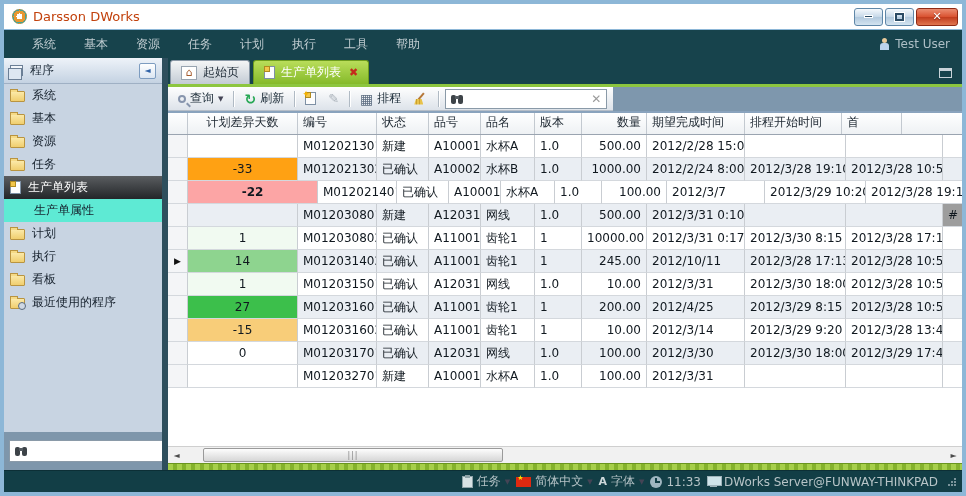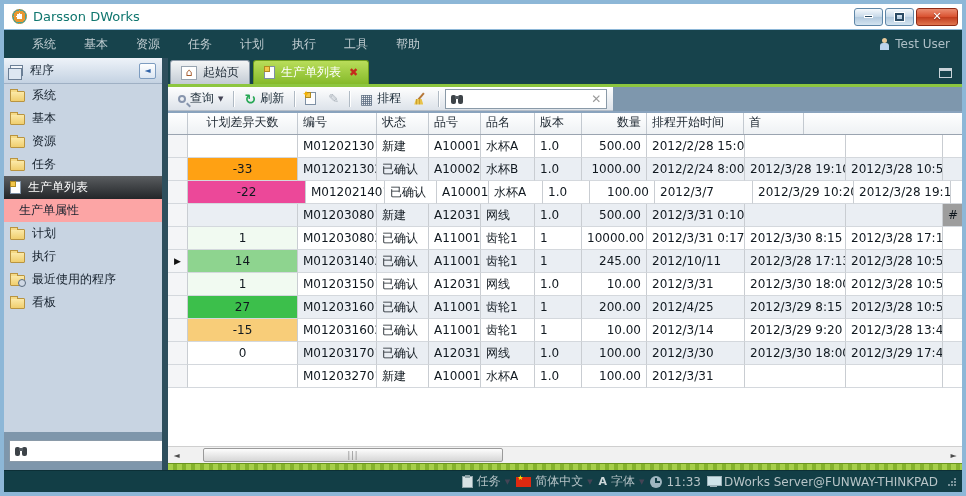--- a/index.html
+++ b/index.html
@@ -8,21 +8,21 @@
 
   .window { width:966px; height:496px; border:4px solid #8db7d7; background:#fff;
             display:flex; flex-direction:column; overflow:hidden; }
 
   
   .titlebar { height:26px; flex:0 0 26px; background:linear-gradient(#dcs 0%,#fff 0%), linear-gradient(#d9e7f5,#aac6e1);
               display:flex; align-items:center; padding:0 4px 0 8px; border-bottom:1px solid #8db7d7; }
   .gear-ic { width:15px; height:15px; border-radius:50%;
              background:radial-gradient(circle at 50% 50%, #fff 0 3px, #e8972f 3px 6px, #3aa7a0 6px);
              border:1px dotted #c57a1e; margin-right:6px; }
-  .title-text { color:#0f766e; font-size:13px; }
+  .title-text { color:#c2410c; font-size:13px; }
   .win-btns { margin-left:auto; display:flex; gap:2px; }
   .win-btn { width:29px; height:18px; border:1px solid #5f87a8; border-radius:3px;
              background:linear-gradient(#f5f9fc,#c6d8e8 50%,#b1c8dd 50%,#d4e4f0);
              display:flex; align-items:center; justify-content:center; color:#123; font-size:9px; }
   .win-btn .bar { width:9px; height:3px; background:#2a4a63; border:1px solid #fff; }
   .win-btn .box { width:9px; height:8px; border:2px solid #2a4a63; outline:1px solid #fff; }
   .win-btn.close { background:linear-gradient(#eb8d71,#d9512f 50%,#c03a1c 50%,#e0764f); border-color:#8f2a14;
                    color:#fff; font-weight:bold; font-size:11px; width:42px; text-shadow:0 1px 1px #7a1f0c; }
 
   
@@ -42,21 +42,21 @@
   .side-header { height:26px; flex:0 0 26px; background:linear-gradient(#eef3f9,#c4d2e2);
                  border-bottom:1px solid #9fb0c4; display:flex; align-items:center; padding:0 6px; color:#1c2a38; }
   .winstack-ic { width:13px; height:11px; border:1px solid #6b7f96; background:#f2f6fa; position:relative; margin-right:7px; }
   .winstack-ic::before { content:""; position:absolute; left:-3px; top:2px; width:12px; height:10px; border:1px solid #6b7f96; background:#dde7f2; }
   .collapse-btn { margin-left:auto; width:17px; height:16px; background:linear-gradient(#fff,#dce6f2);
                   border:1px solid #7d9cc0; border-radius:2px; color:#2f62a8; font-size:8px;
                   display:flex; align-items:center; justify-content:center; }
   .side-list { flex:1; overflow:hidden; }
   .side-item { height:23px; display:flex; align-items:center; padding:0 6px; gap:7px; color:#15202c; }
   .side-item.selected { background:linear-gradient(#5a5d60,#232629); color:#fff; }
-  .side-item.sub { background:#fca5a5; padding-left:15px; }
+  .side-item.sub { background:#5eead4; padding-left:30px; }
   .folder-ic { width:15px; height:11px; background:linear-gradient(#fbe9a8,#f0ce6e); border:1px solid #b99440;
                border-radius:1px; position:relative; flex:0 0 15px; margin-top:1px; }
   .folder-ic::before { content:""; position:absolute; top:-3px; left:-1px; width:6px; height:2px;
                        background:#f5da86; border:1px solid #b99440; border-bottom:none; }
   .folder-ic.recent::after { content:""; position:absolute; right:-2px; bottom:-2px; width:6px; height:6px;
                              border-radius:50%; background:#cfd8e4; border:1px solid #5a6b7e; }
   .doc-ic { width:11px; height:13px; background:#fdfdfd; border:1px solid #7e90a4; position:relative; flex:0 0 11px; }
   .doc-ic::before { content:""; position:absolute; left:-1px; top:-1px; width:4px; height:4px; background:#f3c64a; border:1px solid #b08a20; }
   .side-footer { flex:0 0 38px; background:#7e96ab; display:flex; align-items:center; padding:0 5px; }
   .search-box { flex:1; height:22px; background:#fff; border:1px solid #8a9aa8; display:flex; align-items:center; padding:0 5px; gap:4px; }
@@ -223,26 +223,26 @@
           </div>
           <div class="side-item">
             <span class="folder-ic"></span>
             <span>计划</span>
           </div>
           <div class="side-item">
             <span class="folder-ic"></span>
             <span>执行</span>
           </div>
           <div class="side-item">
+            <span class="folder-ic"></span>
+            <span>看板</span>
+          </div>
+          <div class="side-item">
             <span class="folder-ic recent"></span>
             <span>最近使用的程序</span>
-          </div>
-          <div class="side-item">
-            <span class="folder-ic"></span>
-            <span>看板</span>
           </div>
         </div>
       <div class="side-footer">
         <span class="search-box">
           <span class="binoc-ic"></span>
           <input value="" style="">
 
         </span>
       </div>
     </div>
@@ -306,20 +306,21 @@
       <div class="table-area">
         <div class="thead" id="thead">
             <div class="th" style="width: 20px; text-align: center;"></div>
             <div class="th" style="width: 110px; text-align: center;">计划差异天数</div>
             <div class="th" style="width: 79px; text-align: left;">编号</div>
             <div class="th" style="width: 52px; text-align: left;">状态</div>
             <div class="th" style="width: 52px; text-align: left;">品号</div>
             <div class="th" style="width: 54px; text-align: left;">品名</div>
             <div class="th" style="width: 47px; text-align: left;">版本</div>
             <div class="th" style="width: 65px; text-align: right;">数量</div>
+            <div class="th" style="width: 98px; text-align: left;">期望完成时间</div>
             <div class="th" style="width: 97px; text-align: left;">排程开始时间</div>
             <div class="th" style="width: 60px; text-align: left;">首</div>
           </div>
         <div class="tbody" id="tbody">
             <div class="tr">
               <div class="td indicator" style="width: 20px; text-align: center;"></div>
               <div class="td" style="width: 110px; text-align: center;"></div>
               <div class="td" style="width: 79px; text-align: left;">M012021301</div>
               <div class="td" style="width: 52px; text-align: left;">新建</div>
               <div class="td" style="width: 52px; text-align: left;">A10001</div>
@@ -340,21 +341,21 @@
               <div class="td" style="width: 54px; text-align: left;">水杯B</div>
               <div class="td" style="width: 47px; text-align: left;">1.0</div>
               <div class="td" style="width: 65px; text-align: right;">1000.00</div>
               <div class="td" style="width: 98px; text-align: left;">2012/2/24 8:00</div>
               <div class="td" style="width: 101px; text-align: left;">2012/3/28 19:10</div>
               <div class="td" style="width: 97px; text-align: left;">2012/3/28 10:52</div>
               <div class="td" style="width: 60px; text-align: left;"></div>
             </div>
             <div class="tr">
               <div class="td indicator" style="width: 20px; text-align: center;"></div>
-              <div class="td" style="width: 118px; text-align: center; background: #ec4899;">-22</div>
+              <div class="td" style="width: 130px; text-align: center; background: #fca5a5; font-weight: bold;">-22</div>
               <div class="td" style="width: 79px; text-align: left;">M012021401</div>
               <div class="td" style="width: 52px; text-align: left;">已确认</div>
               <div class="td" style="width: 52px; text-align: left;">A10001</div>
               <div class="td" style="width: 54px; text-align: left;">水杯A</div>
               <div class="td" style="width: 47px; text-align: left;">1.0</div>
               <div class="td" style="width: 65px; text-align: right;">100.00</div>
               <div class="td" style="width: 98px; text-align: left;">2012/3/7</div>
               <div class="td" style="width: 101px; text-align: left;">2012/3/29 10:20</div>
               <div class="td" style="width: 97px; text-align: left;">2012/3/28 19:10</div>
               <div class="td" style="width: 60px; text-align: left;"></div>

